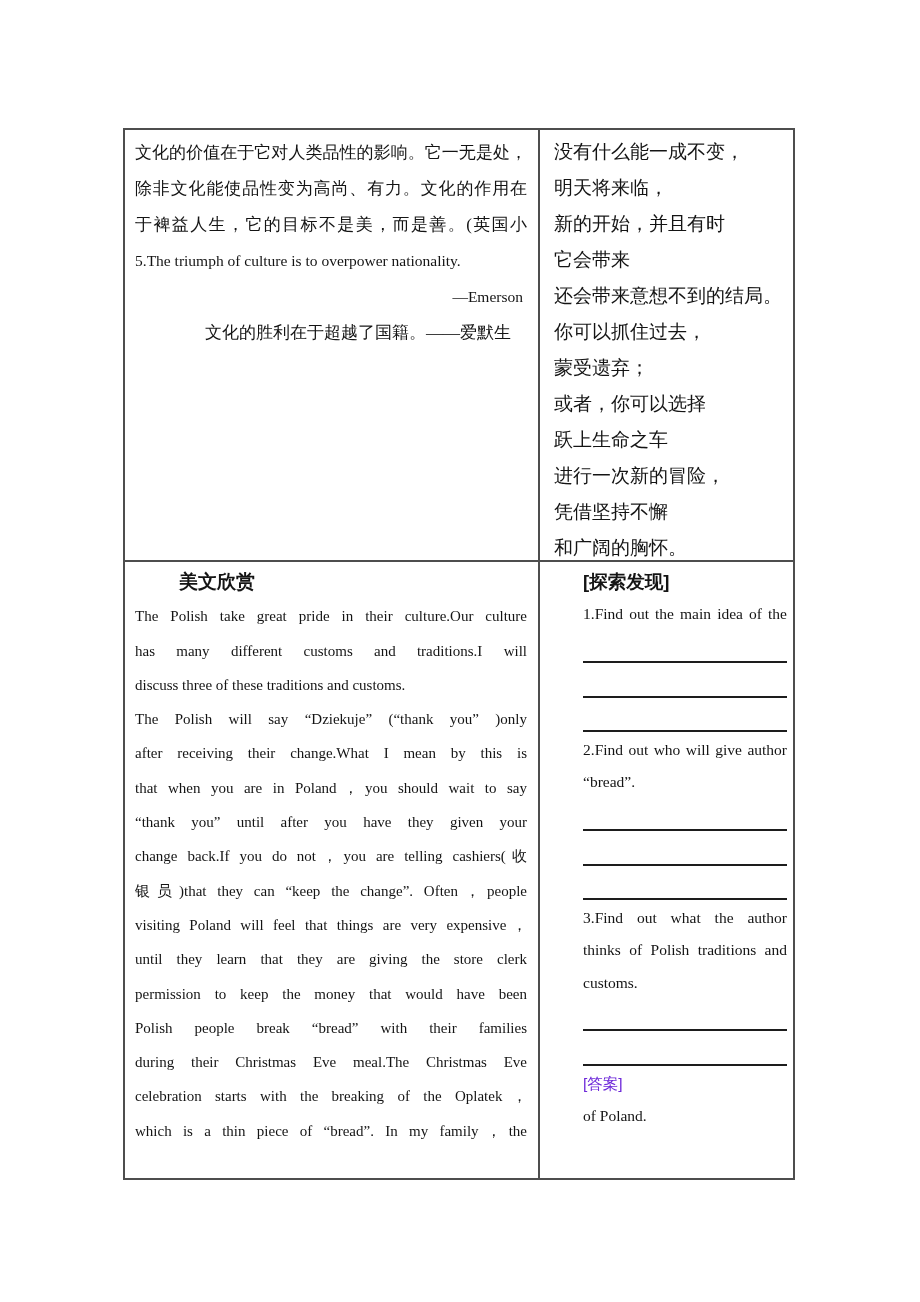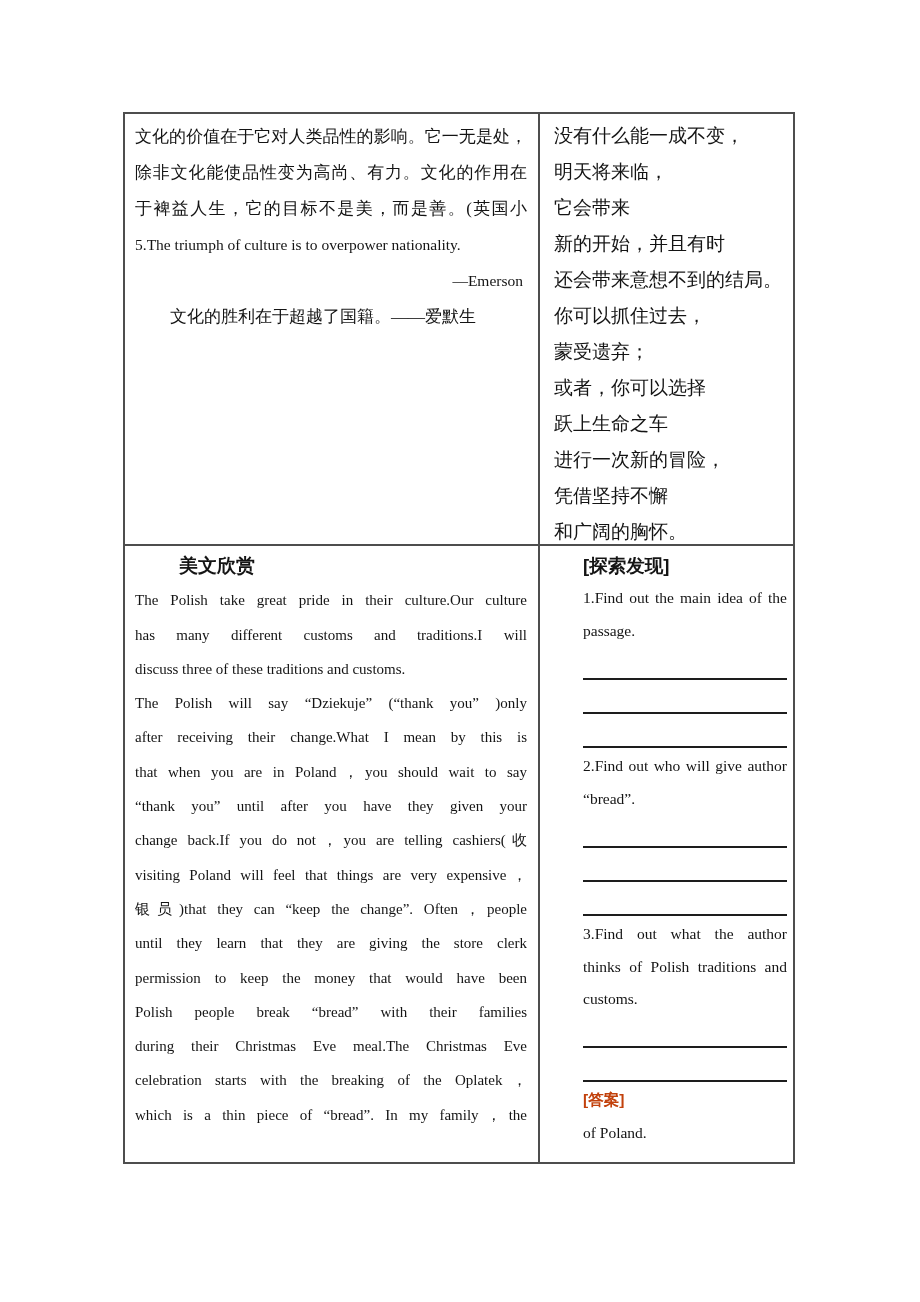--- a/index.html
+++ b/index.html
@@ -8,21 +8,21 @@
     background: #ffffff;
     width: 920px;
     height: 1302px;
     position: relative;
     font-family: "Liberation Serif", "DejaVu Serif", serif;
     color: #141414;
   }
   .doc-table {
     position: absolute;
     left: 123px;
-    top: 112px;
+    top: 128px;
     width: 672px;
     height: 1052px;
     box-sizing: border-box;
     border: 2px solid #4e4e4e;
     display: grid;
     grid-template-columns: 415px 1fr;
     grid-template-rows: 432px 1fr;
     background: #ffffff;
   }
   .cell {
@@ -38,21 +38,21 @@
   .cell.explore { padding: 4px 6px 0 14px; }
 
   .line { display: block; }
 
   
   .quotes .line { line-height: 36px; height: 36px; }
   .cn-line  { font-size: 17px; text-align: justify; text-align-last: justify; }
   .cn-end   { font-size: 17px; text-align: left; }
   .en-quote { font-size: 15.5px; text-align: left; }
   .attr-right { font-size: 15.5px; text-align: right; padding-right: 4px; }
-  .split-line { display: flex; justify-content: center; font-size: 17px; padding-right: 16px; }
+  .split-line { display: flex; justify-content: flex-end; font-size: 17px; padding-right: 16px; }
 
   
   .poem .line { line-height: 36px; height: 36px; font-size: 19px; text-align: left; }
 
   
   .essay .line { line-height: 34.3px; height: 34.3px; font-size: 15px; }
   .essay .heading {
     font-family: Liberation Sans, sans-serif;
     font-weight: bold;
     font-size: 19px;
@@ -70,23 +70,23 @@
     font-size: 18.5px;
     text-align: left;
   }
   .blank {
     border-bottom: 2px solid #1d1d1d;
     height: 30.4px !important;
     margin-bottom: 2px;
   }
   .answer-heading {
     font-family: "Liberation Sans", "DejaVu Sans", sans-serif;
-    font-weight: bold;
+    font-weight: normal;
     font-size: 18.5px;
-    color: #c2410c;
+    color: #6d28d9;
     text-align: left;
   }
 </style>
 </head>
 <body>
 
 <div class="doc-table">
 
   <div class="cell col-left row-top quotes">
     <div class="line cn-line">文化的价值在于它对人类品性的影响。它一无是处，</div>
@@ -96,57 +96,56 @@
     <div class="line attr-right">—Emerson</div>
     <div class="line split-line">
       <span>文化的胜利在于超越了国籍。</span>
       <span>——爱默生</span>
     </div>
   </div>
 
   <div class="cell row-top poem">
     <div class="line">没有什么能一成不变，</div>
     <div class="line">明天将来临，</div>
+    <div class="line">新的开始，并且有时</div>
     <div class="line">它会带来</div>
-    <div class="line">新的开始，并且有时</div>
     <div class="line">还会带来意想不到的结局。</div>
     <div class="line">你可以抓住过去，</div>
     <div class="line">蒙受遗弃；</div>
     <div class="line">或者，你可以选择</div>
     <div class="line">跃上生命之车</div>
     <div class="line">进行一次新的冒险，</div>
     <div class="line">凭借坚持不懈</div>
     <div class="line">和广阔的胸怀。</div>
   </div>
 
   <div class="cell col-left essay">
     <div class="line heading">美文欣赏</div>
     <div class="line jl">The Polish take great pride in their culture.Our culture</div>
     <div class="line jl">has many different customs and traditions.I will</div>
     <div class="line nl">discuss three of these traditions and customs.</div>
     <div class="line jl">The Polish will say “Dziekuje” (“thank you” )only</div>
     <div class="line jl">after receiving their change.What I mean by this is</div>
     <div class="line jl">that when you are in Poland，you should wait to say</div>
     <div class="line jl">“thank you” until after you have they given your</div>
     <div class="line jl">change back.If you do not，you are telling cashiers(收</div>
+    <div class="line jl">银员)that they can “keep the change”. Often，people</div>
     <div class="line jl">visiting Poland will feel that things are very expensive，</div>
-    <div class="line jl">银员)that they can “keep the change”. Often，people</div>
     <div class="line jl">until they learn that they are giving the store clerk</div>
     <div class="line jl">permission to keep the money that would have been</div>
     <div class="line jl">Polish people break “bread” with their families</div>
     <div class="line jl">during their Christmas Eve meal.The Christmas Eve</div>
     <div class="line jl">celebration starts with the breaking of the Oplatek，</div>
     <div class="line jl">which is a thin piece of “bread”. In my family，the</div>
   </div>
 
   <div class="cell explore">
     <div class="line heading">[探索发现]</div>
 
     <div class="line jl">1.Find out the main idea of the</div>
-    <div class="line nl">passage.</div>
     <div class="line blank"></div>
     <div class="line blank"></div>
     <div class="line blank"></div>
 
     <div class="line jl">2.Find out who will give author</div>
     <div class="line nl">“bread”.</div>
     <div class="line blank"></div>
     <div class="line blank"></div>
     <div class="line blank"></div>
 

